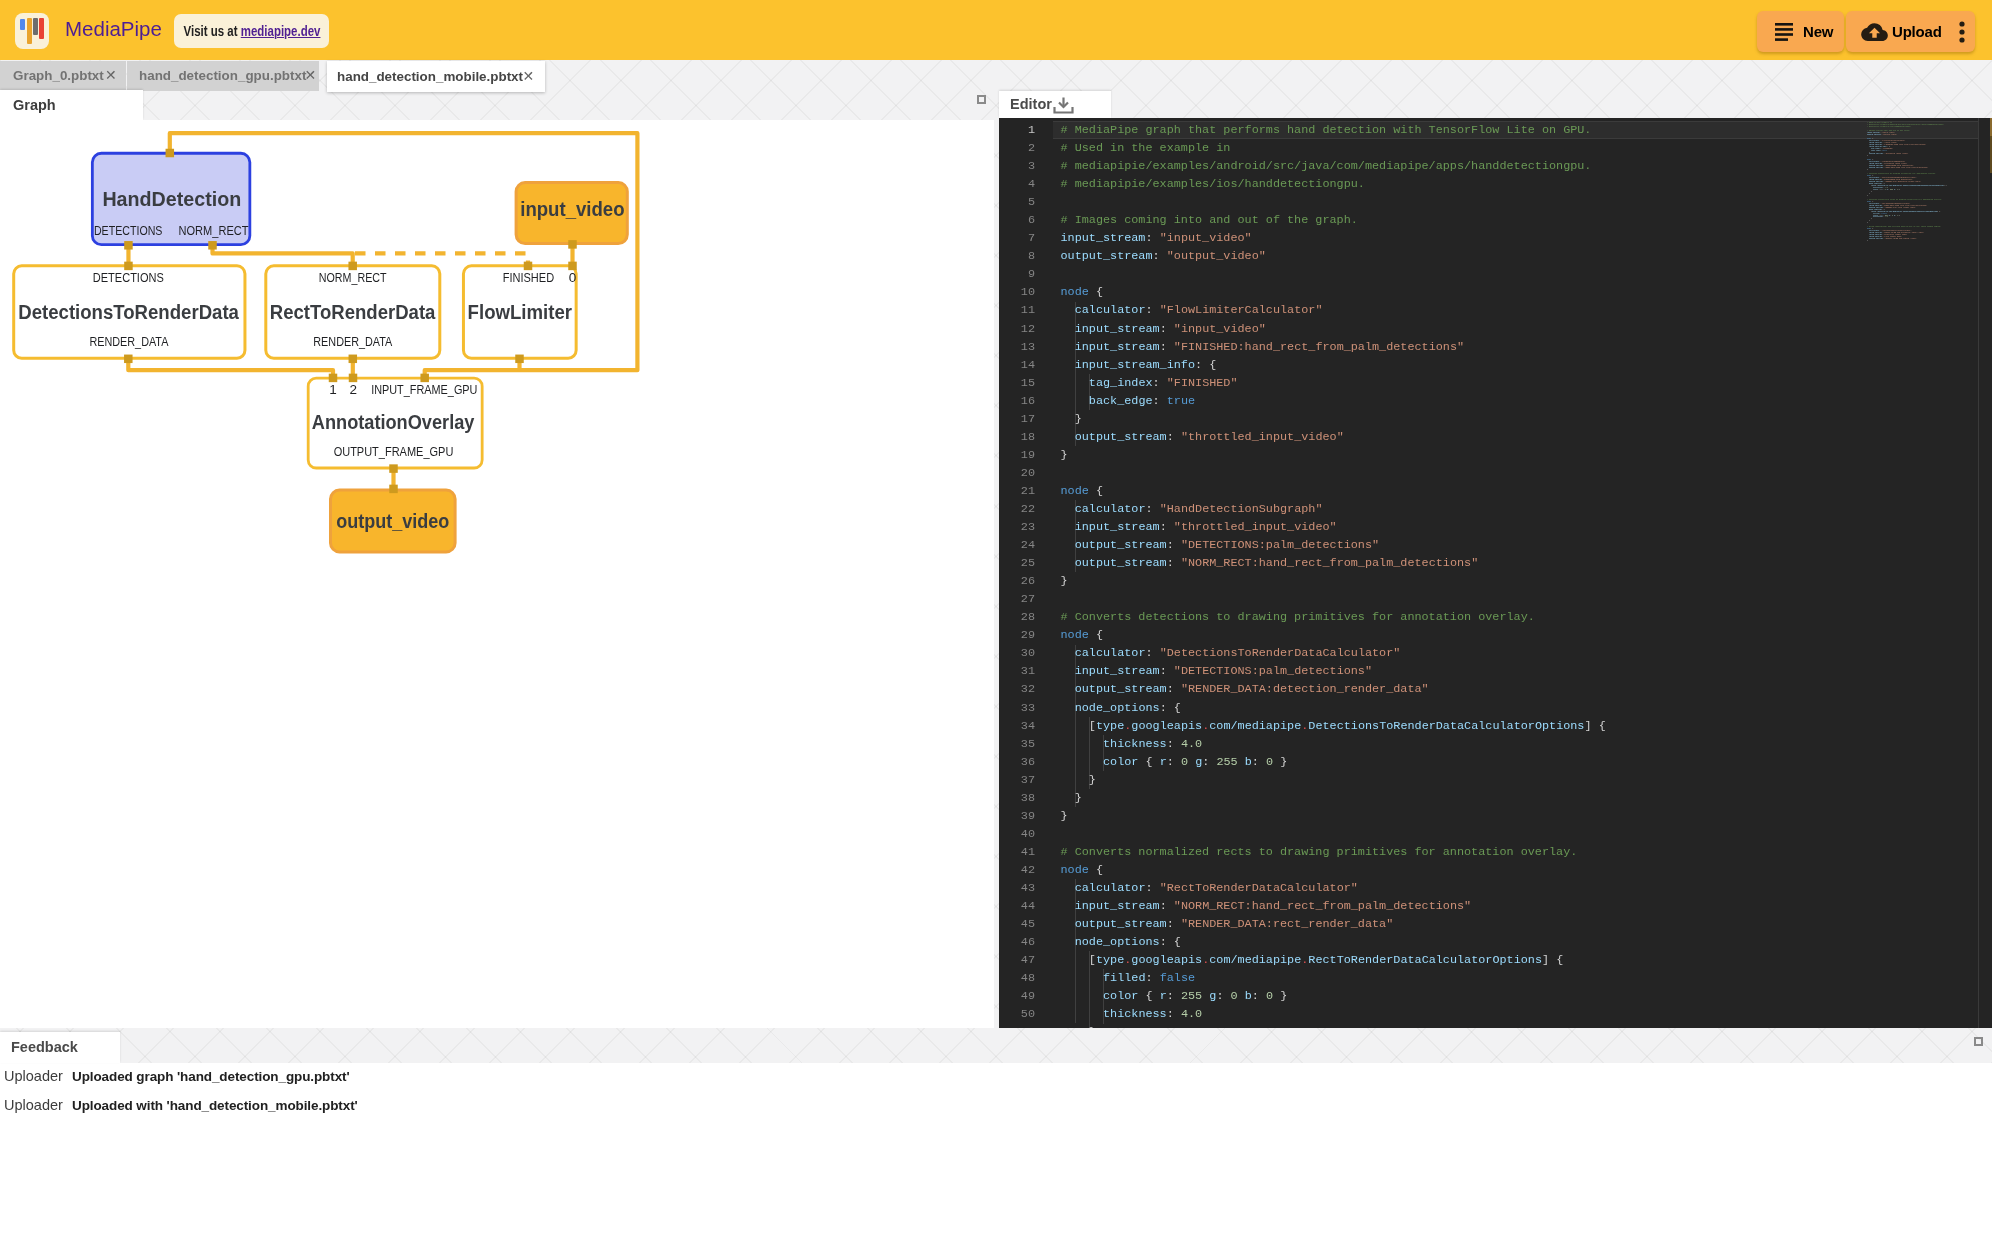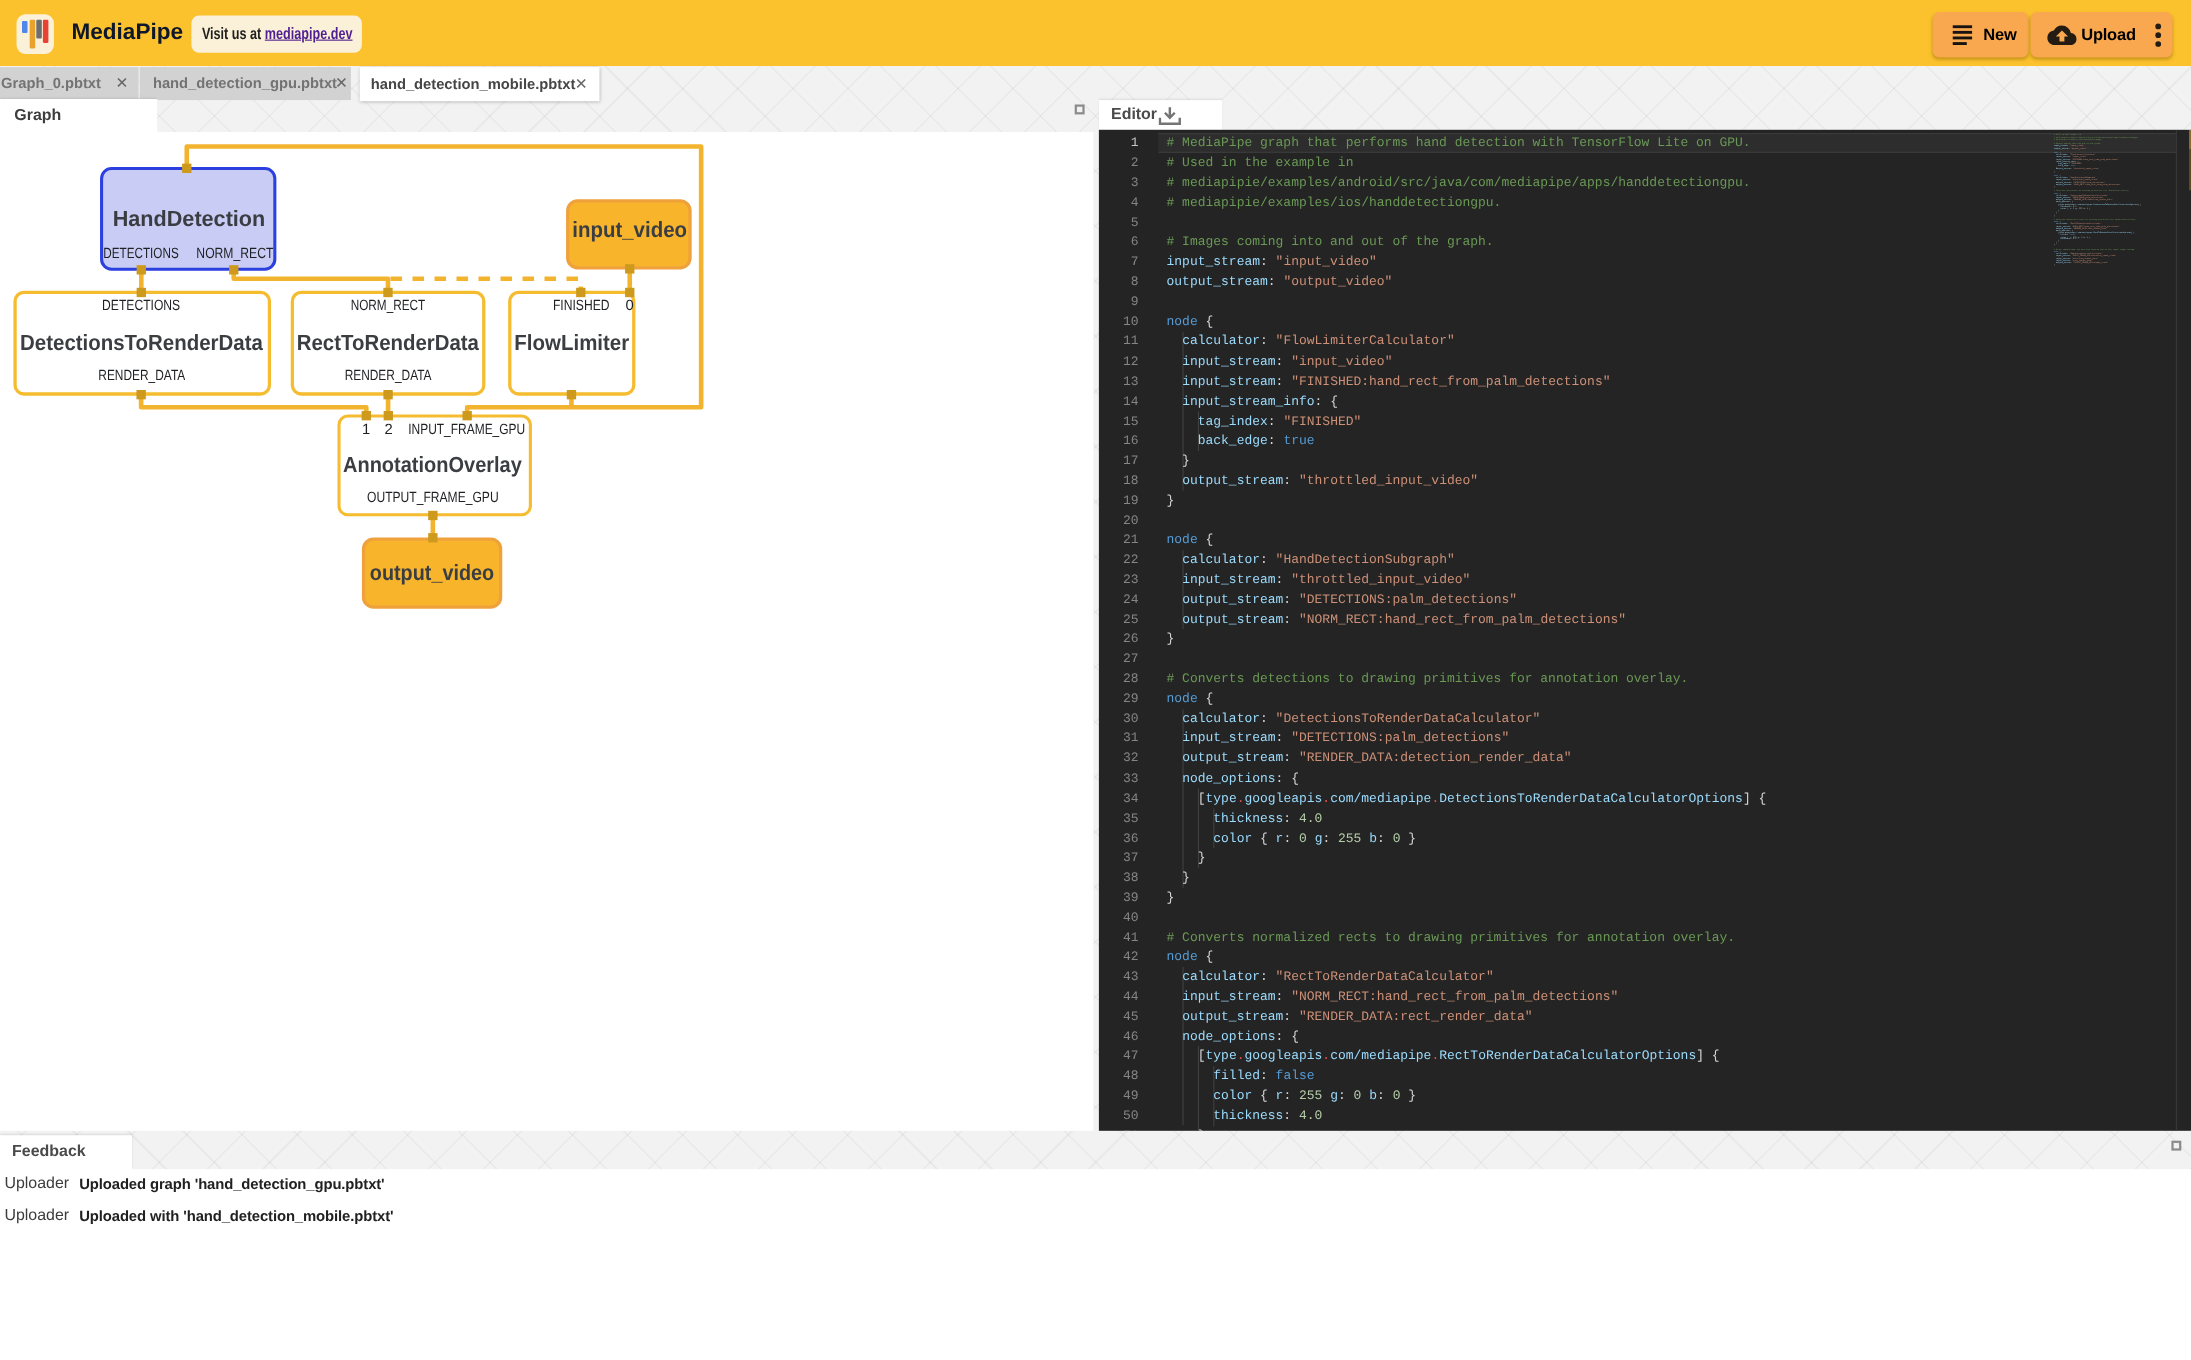--- a/index.html
+++ b/index.html
@@ -3,21 +3,21 @@
 <style>
 * {margin:0;padding:0;box-sizing:border-box}
 html,body {width:1992px;height:1236px;overflow:hidden;background:#fff;
   font-family:"Liberation Sans",sans-serif}
 #hatch {position:absolute;left:0;top:60px;width:1992px;height:1003px;background:#f2f2f3;
  background-image:repeating-linear-gradient(45deg,rgba(0,0,0,.038) 0,rgba(0,0,0,.038) 1.4px,transparent 1.4px,transparent 35.4px),
    repeating-linear-gradient(-45deg,rgba(0,0,0,.038) 0,rgba(0,0,0,.038) 1.4px,transparent 1.4px,transparent 35.4px)}
 #header {position:absolute;left:0;top:0;width:1992px;height:60px;background:#FCC22D}
 #logo {position:absolute;left:15px;top:13px;width:34px;height:36px;background:#FAF1D8;border-radius:8px}
 #logo i {position:absolute;border-radius:1px}
-#brand {position:absolute;left:65px;top:16.6px;font-weight:bold;font-size:20.5px;color:#0f172a;letter-spacing:0px}
+#brand {position:absolute;left:65px;top:16.6px;font-weight:normal;font-size:20.5px;color:#4c1d95;letter-spacing:0px}
 #visit {position:absolute;left:174px;top:14px;width:155px;height:34px;background:#FAF1D8;border-radius:7px;
  text-align:center;white-space:nowrap}
 #visit i {position:absolute;left:50%;top:0;display:inline-block;white-space:nowrap;font-style:normal;
  font-weight:bold;font-size:15px;line-height:34px;color:#202020;
  transform:translateX(-50%) scaleX(0.765);transform-origin:50% 50%}
 #visit a {color:#4f1f92}
 .btn {position:absolute;top:11px;height:41px;background:#F9A850;border-radius:6px;
  box-shadow:0 2px 3px rgba(120,80,0,.35);font-weight:bold;font-size:15px;color:#000000;letter-spacing:-0.2px}
 #bnew {left:1757px;width:87px}
 #bnew span {position:absolute;left:46px;top:12px}
@@ -88,21 +88,21 @@
       <span>Upload</span>
       <svg width="8" height="22" viewBox="0 0 8 22" style="position:absolute;right:9px;top:10px">
         <g fill="#241c12">
           <circle cx="4" cy="3" r="2.6"></circle>
           <circle cx="4" cy="11" r="2.6"></circle>
           <circle cx="4" cy="19" r="2.6"></circle>
         </g>
       </svg>
     </div>
 </div>
-<div class="ftab" style="left:0;width:126px;padding:7px 0 0 1px">Graph_0.pbtxt<span class="x" style="position:absolute;left:105px;top:6px">✕</span></div>
+<div class="ftab" style="left:0;width:126px;padding:7px 0 0 13px">Graph_0.pbtxt<span class="x" style="position:absolute;left:105px;top:6px">✕</span></div>
 <div class="ftab" style="left:126.5px;width:192px;padding:7px 0 0 12.5px">hand_detection_gpu.pbtxt<span class="x" style="position:absolute;left:178px;top:6px">✕</span></div>
 <div class="ftab" id="ftab3" style="left:326.5px;width:218px;padding:8px 0 0 10.5px">hand_detection_mobile.pbtxt<span class="x" style="position:absolute;left:196px;top:7px">✕</span></div>
 <div id="gtab" style="padding:7px 0 0 13px">Graph</div>
 <div style="position:absolute;left:977px;top:95px;width:9px;height:9px;border:2px solid #8a8a8a"></div>
 <div style="position:absolute;left:1974px;top:1037px;width:9px;height:9px;border:2px solid #8a8a8a"></div>
 <div id="gpanel"><svg id="graphsvg" width="994" height="908" viewBox="0 0 994 908">
 <style>
  .t{font:bold 20px "Liberation Sans",sans-serif;fill:#3A3D41;text-anchor:middle}
  .l{font:13.5px "Liberation Sans",sans-serif;fill:#1F2023;text-anchor:middle}
 </style>

